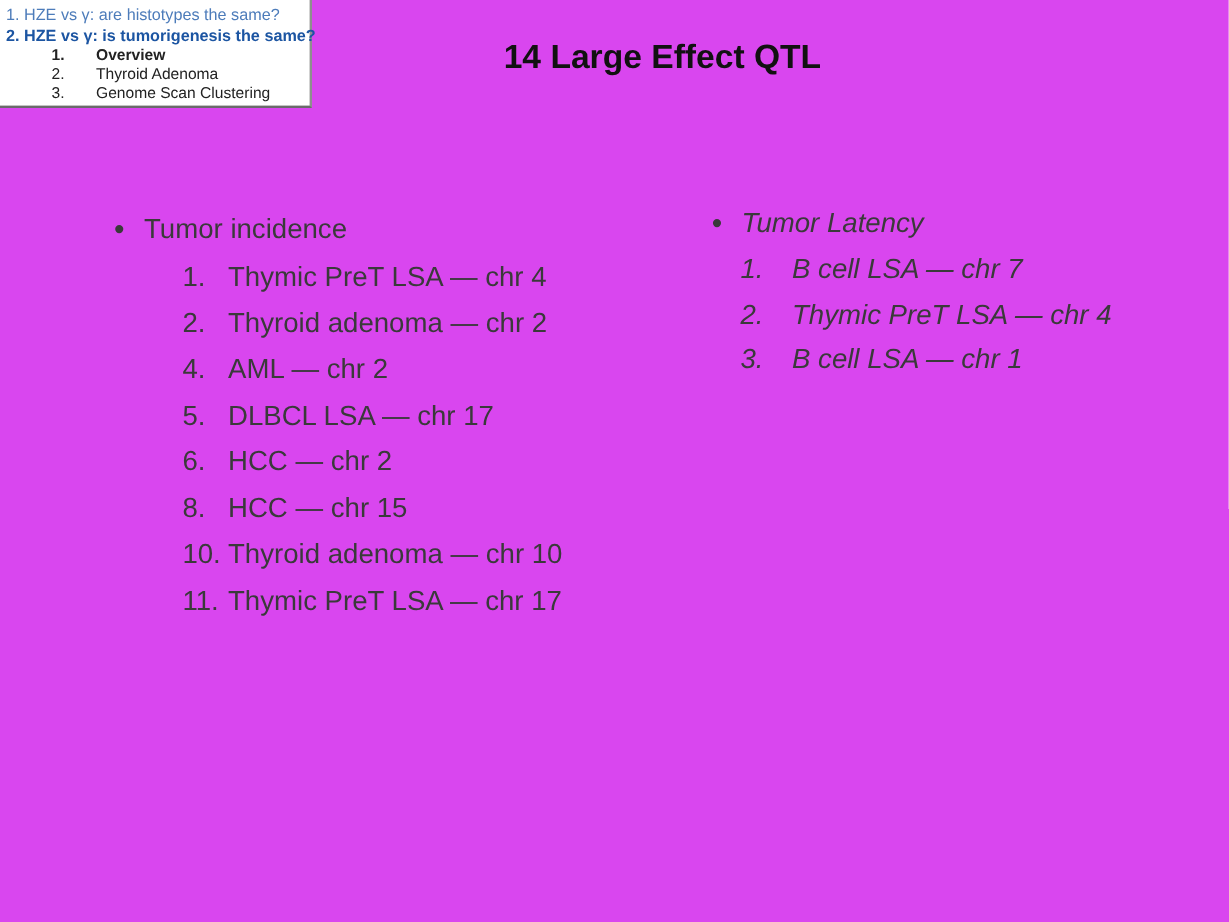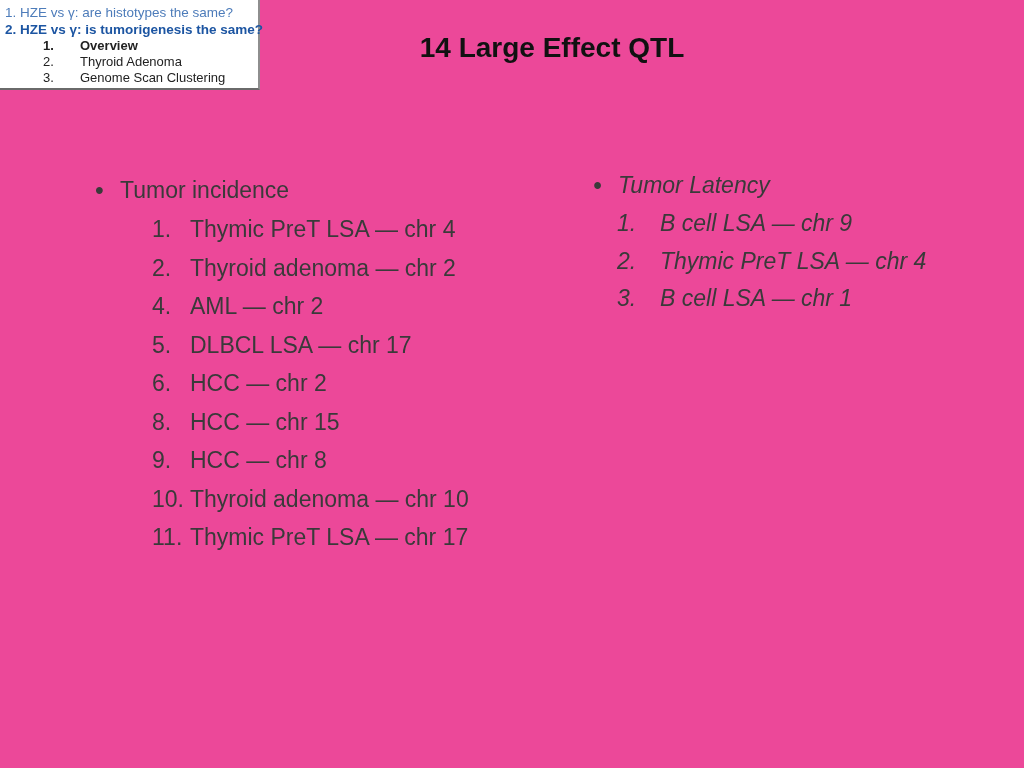--- a/index.html
+++ b/index.html
@@ -1,17 +1,17 @@
 <!DOCTYPE html>
 <html><head>
 <meta charset="utf-8">
 <style>
   html,body{margin:0;padding:0;background:#ffffff;}
   .slide{
-    position:relative;width:1024px;height:768px;background:#ec4899;overflow:hidden;
+    position:relative;width:1024px;height:768px;background:#d946ef;overflow:hidden;
     font-family:"Liberation Sans",sans-serif;
   }
 
   
   .outline-box{
     position:absolute;left:0;top:0;width:253px;height:84px;background:#ffffff;
     border-right:2px solid #8e8e8e;border-bottom:2px solid #6a6a6a;
     padding:4px 0 0 5px;white-space:nowrap;
   }
   .ob-line{font-size:13.5px;line-height:17px;}
@@ -87,42 +87,39 @@
 
         <div class="num-item">
           <span class="num">6.</span><span>HCC — chr 2</span>
         </div>
 
 
         <div class="num-item">
           <span class="num">8.</span><span>HCC — chr 15</span>
         </div>
 
-        <div class="num-item">
-          <span class="num">9.</span><span>HCC — chr 8</span>
-        </div>
 
         <div class="num-item">
           <span class="num">10.</span><span>Thyroid adenoma — chr 10</span>
         </div>
 
         <div class="num-item">
           <span class="num">11.</span><span>Thymic PreT LSA — chr 17</span>
         </div>
       </div>
   </div>
 
   <div class="col col-right">
     <div class="col-header">
       <span class="bullet">•</span><span>Tumor Latency</span>
     </div>
     <div>
 
         <div class="num-item">
-          <span class="num">1.</span><span>B cell LSA — chr 9</span>
+          <span class="num">1.</span><span>B cell LSA — chr 7</span>
         </div>
 
         <div class="num-item">
           <span class="num">2.</span><span>Thymic PreT LSA — chr 4</span>
         </div>
 
         <div class="num-item">
           <span class="num">3.</span><span>B cell LSA — chr 1</span>
         </div>
       </div>

